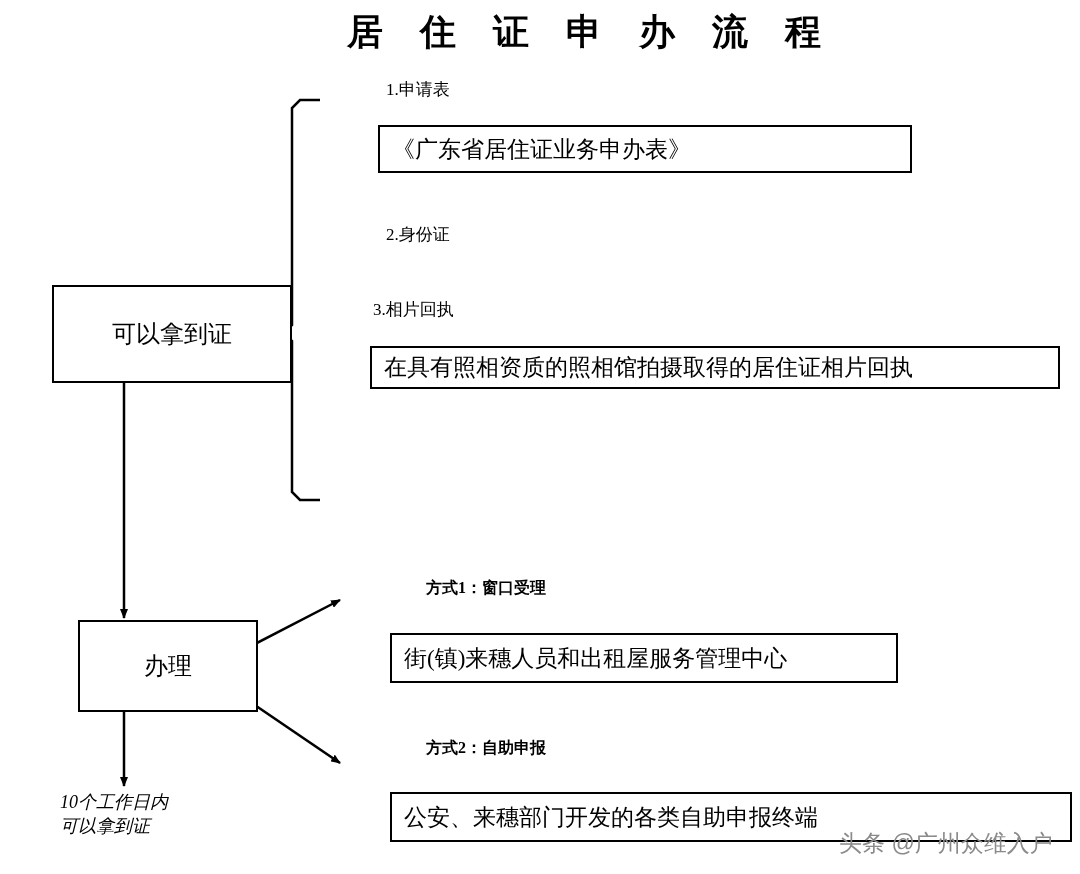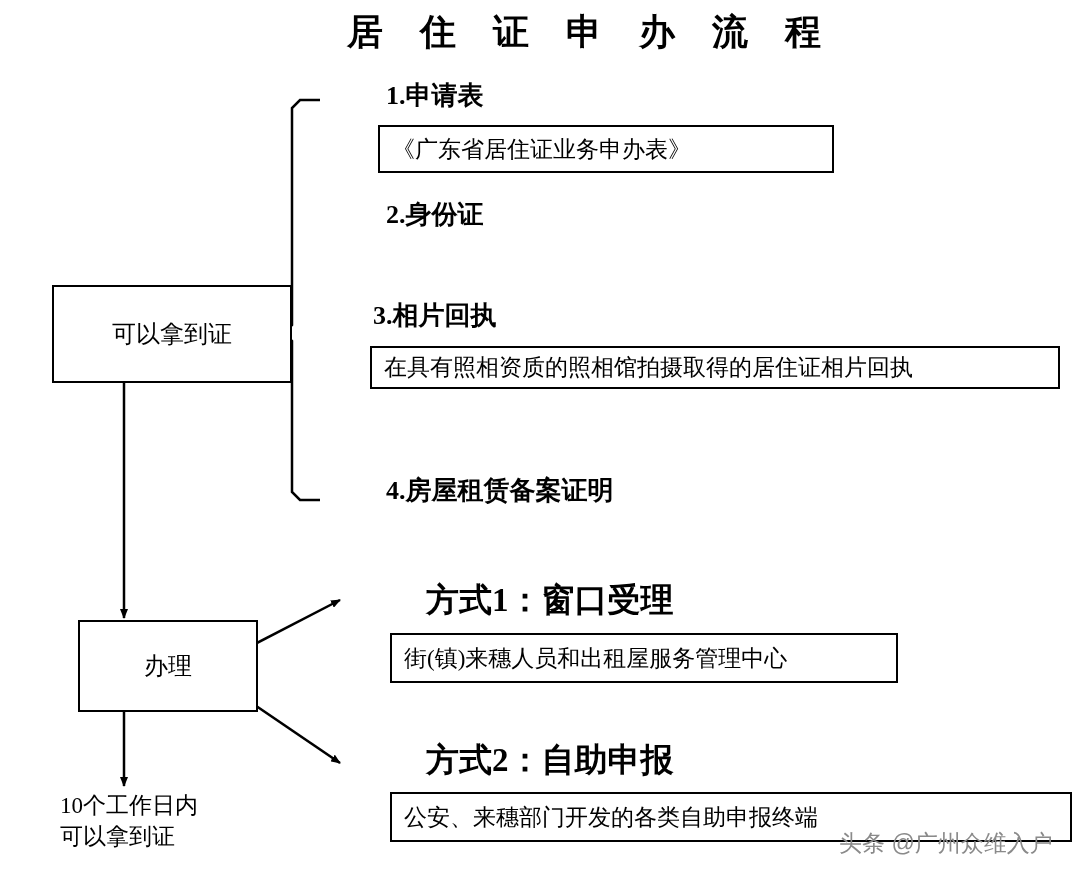--- a/index.html
+++ b/index.html
@@ -52,36 +52,37 @@
   .text-box {
     border: 2px solid #000;
     display: flex;
     align-items: center;
     padding-left: 12px;
     font-size: 23px;
     background: #fff;
     box-sizing: border-box;
   }
   .item-label {
-    font-size: 26px;
-    font-weight: bold;
+    font-size: 17px;
+    font-weight: normal;
     white-space: nowrap;
   }
   .item-label .num {
     font-family: "Liberation Serif", "DejaVu Serif", serif;
   }
   .method-label {
-    font-size: 33px;
+    font-size: 16px;
     font-weight: bold;
     white-space: nowrap;
   }
   .outcome {
-    font-size: 23px;
+    font-size: 18px;
     line-height: 1.35;
     white-space: pre-line;
+    font-style: italic;
   }
   .watermark {
     font-size: 23px;
     color: #8a8a8a;
     white-space: nowrap;
     font-family: "Liberation Sans", sans-serif;
   }
 </style>
 </head>
 <body>
@@ -123,38 +124,35 @@
     <span>可以拿到证</span>
   </div>
 
   <div class="abs node-box" style="left:34px; top:620px; width:180px; height:92px;">
     <span>办理</span>
   </div>
 
   <div class="abs item-label" style="left:342px; top:78px;">
     <span class="num">1.</span><span>申请表</span>
   </div>
-  <div class="abs text-box" style="left:334px; top:125px; width:456px; height:48px;">
+  <div class="abs text-box" style="left:334px; top:125px; width:534px; height:48px;">
     <span>《广东省居住证业务申办表》</span>
   </div>
 
-  <div class="abs item-label" style="left:342px; top:197px;">
+  <div class="abs item-label" style="left:342px; top:223px;">
     <span class="num">2.</span><span>身份证</span>
   </div>
 
   <div class="abs item-label" style="left:329px; top:298px;">
     <span class="num">3.</span><span>相片回执</span>
   </div>
   <div class="abs text-box" style="left:326px; top:346px; width:690px; height:43px;">
     <span>在具有照相资质的照相馆拍摄取得的居住证相片回执</span>
   </div>
 
-  <div class="abs item-label" style="left:342px; top:473px;">
-    <span class="num">4.</span><span>房屋租赁备案证明</span>
-  </div>
 
   <div class="abs method-label" style="left:382px; top:578px;">方式1：窗口受理</div>
   <div class="abs text-box" style="left:346px; top:633px; width:508px; height:50px;">
     <span>街(镇)来穗人员和出租屋服务管理中心</span>
   </div>
 
   <div class="abs method-label" style="left:382px; top:738px;">方式2：自助申报</div>
   <div class="abs text-box" style="left:346px; top:792px; width:682px; height:50px;text-align:center;">
     <span>公安、来穗部门开发的各类自助申报终端</span>
   </div>

